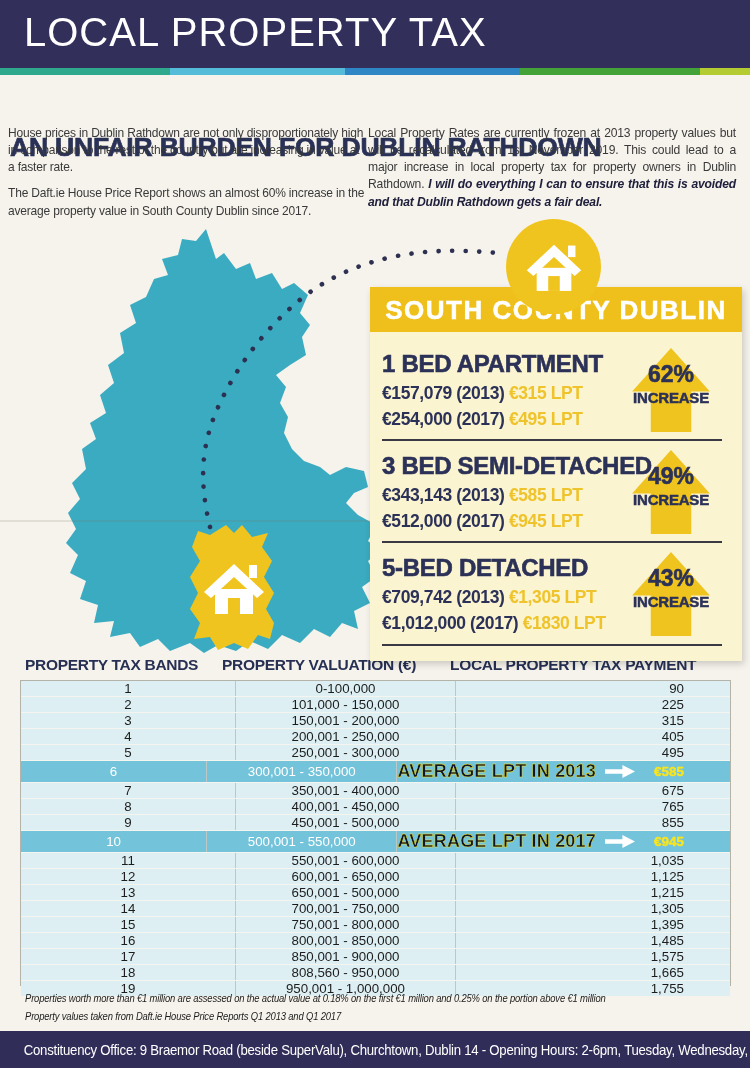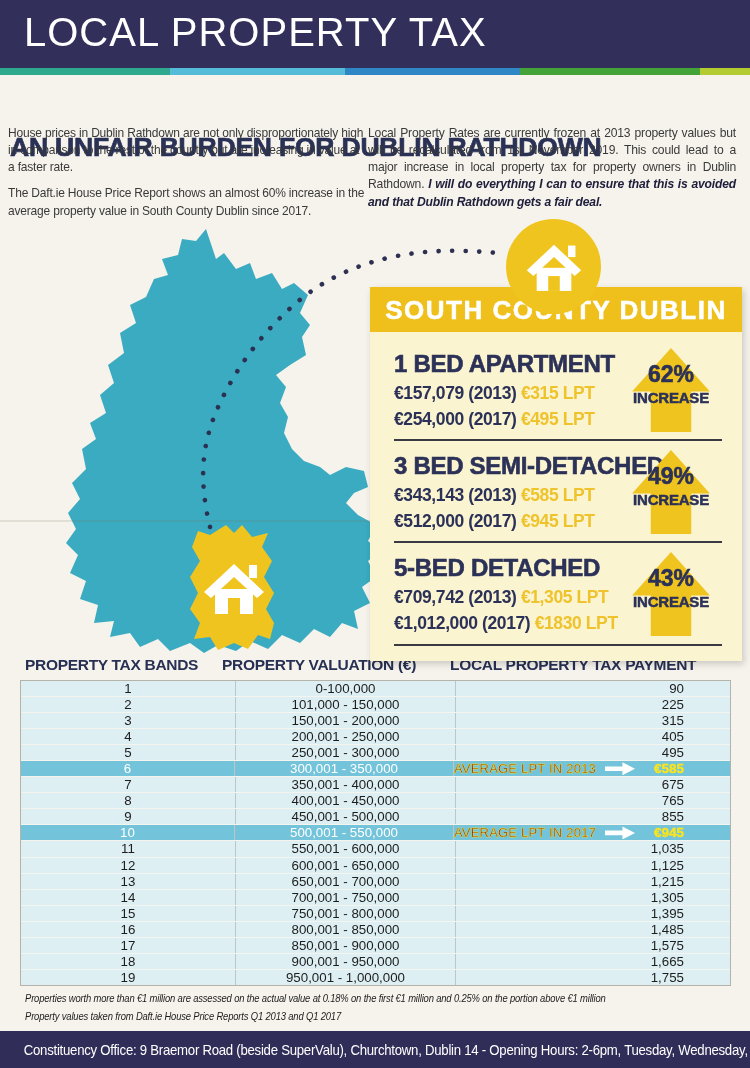--- a/index.html
+++ b/index.html
@@ -34,21 +34,21 @@
   .crease{position:absolute;top:295px;left:0;width:380px;height:2px;background:rgba(120,110,95,0.16);}
 
   .gold-circle{position:absolute;left:506px;top:-6px;width:95px;height:95px;border-radius:50%;
                background:#F0C41E;z-index:3;display:flex;align-items:center;justify-content:center;}
 
   .infobox{position:absolute;left:370px;top:62px;width:372px;background:#FBF4D0;
            box-shadow:2px 3px 7px rgba(0,0,0,0.18);z-index:2;}
   .infobox-header{height:45px;background:#EFC01C;color:#fff;font-weight:bold;font-size:26px;
                   letter-spacing:1.5px;text-align:center;line-height:47px;
                   -webkit-text-stroke:0.5px #fff;white-space:nowrap;}
-  .infobox-body{padding:16px 18px 6px 24px;}
+  .infobox-body{padding:16px 18px 6px 12px;}
   .item{position:relative;padding:2px 0 8px 0;}
   .item-title{font-size:24px;font-weight:bold;color:#2B3157;letter-spacing:-0.3px;
               -webkit-text-stroke:0.6px #2B3157;white-space:nowrap;}
   .item-line{font-size:17.5px;font-weight:bold;color:#2B3157;letter-spacing:-0.4px;
              margin-top:6px;line-height:1.12;white-space:nowrap;}
   .item-line .lpt{color:#EFC32B;}
   .badge{position:absolute;right:0px;top:0px;width:106px;height:86px;}
   .badge svg{position:absolute;left:14px;top:0;}
   .badge .pct{position:absolute;top:13px;left:0;width:100%;text-align:center;font-size:23px;
               font-weight:bold;color:#2B3157;-webkit-text-stroke:0.6px #2B3157;}
@@ -65,21 +65,21 @@
   .tax-table{position:absolute;top:680px;left:20px;width:711px;height:306px;display:flex;
              flex-direction:column;border:1px solid #b3b3aa;}
   .trow{flex:1;display:flex;background:#DDEFF3;border-bottom:1.5px solid #F4F5EE;
         font-size:13.3px;color:#1d1d1d;}
   .trow:last-child{border-bottom:none;}
   .tc{display:flex;align-items:center;justify-content:center;}
   .tc1{width:215px;border-right:1px solid #bcc8c6;}
   .tc2{width:220px;border-right:1px solid #bcc8c6;}
   .tc3{flex:1;justify-content:flex-end;padding-right:46px;gap:9px;}
   .trow.hl{background:#73C3DA;color:#fff;}
-  .hl .note{color:#7f1d1d;font-weight:normal;font-size:13px;letter-spacing:0.2px;
+  .hl .note{color:#0f172a;font-weight:bold;font-size:18px;letter-spacing:0.2px;
             -webkit-text-stroke:0.4px #F9E51F;white-space:nowrap;}
   .hl .noteval{color:#F9E51F;font-weight:bold;font-size:13.5px;-webkit-text-stroke:0.4px #F9E51F;
                min-width:40px;text-align:right;}
   .arrow-shape{width:30px;height:13px;background:#fff;
                clip-path:polygon(0 32%,58% 32%,58% 0,100% 50%,58% 100%,58% 68%,0 68%);}
 
   
   .footnotes{position:absolute;top:992px;left:25px;font-style:italic;font-size:11.5px;
              color:#1c1c1c;letter-spacing:-0.2px;}
   .footnotes div{margin-bottom:6px;white-space:nowrap;transform:scaleX(0.82);transform-origin:0 0;}
@@ -296,21 +296,21 @@
       </div>
       <div class="trow">
         <div class="tc tc1">12</div>
         <div class="tc tc2">600,001 - 650,000</div>
         <div class="tc tc3">
           <span>1,125</span>
         </div>
       </div>
       <div class="trow">
         <div class="tc tc1">13</div>
-        <div class="tc tc2">650,001 - 700,000</div>
+        <div class="tc tc2">650,001 - 500,000</div>
         <div class="tc tc3">
           <span>1,215</span>
         </div>
       </div>
       <div class="trow">
         <div class="tc tc1">14</div>
         <div class="tc tc2">700,001 - 750,000</div>
         <div class="tc tc3">
           <span>1,305</span>
         </div>
@@ -331,21 +331,21 @@
       </div>
       <div class="trow">
         <div class="tc tc1">17</div>
         <div class="tc tc2">850,001 - 900,000</div>
         <div class="tc tc3">
           <span>1,575</span>
         </div>
       </div>
       <div class="trow">
         <div class="tc tc1">18</div>
-        <div class="tc tc2">900,001 - 950,000</div>
+        <div class="tc tc2">808,560 - 950,000</div>
         <div class="tc tc3">
           <span>1,665</span>
         </div>
       </div>
       <div class="trow">
         <div class="tc tc1">19</div>
         <div class="tc tc2">950,001 - 1,000,000</div>
         <div class="tc tc3">
           <span>1,755</span>
         </div>

